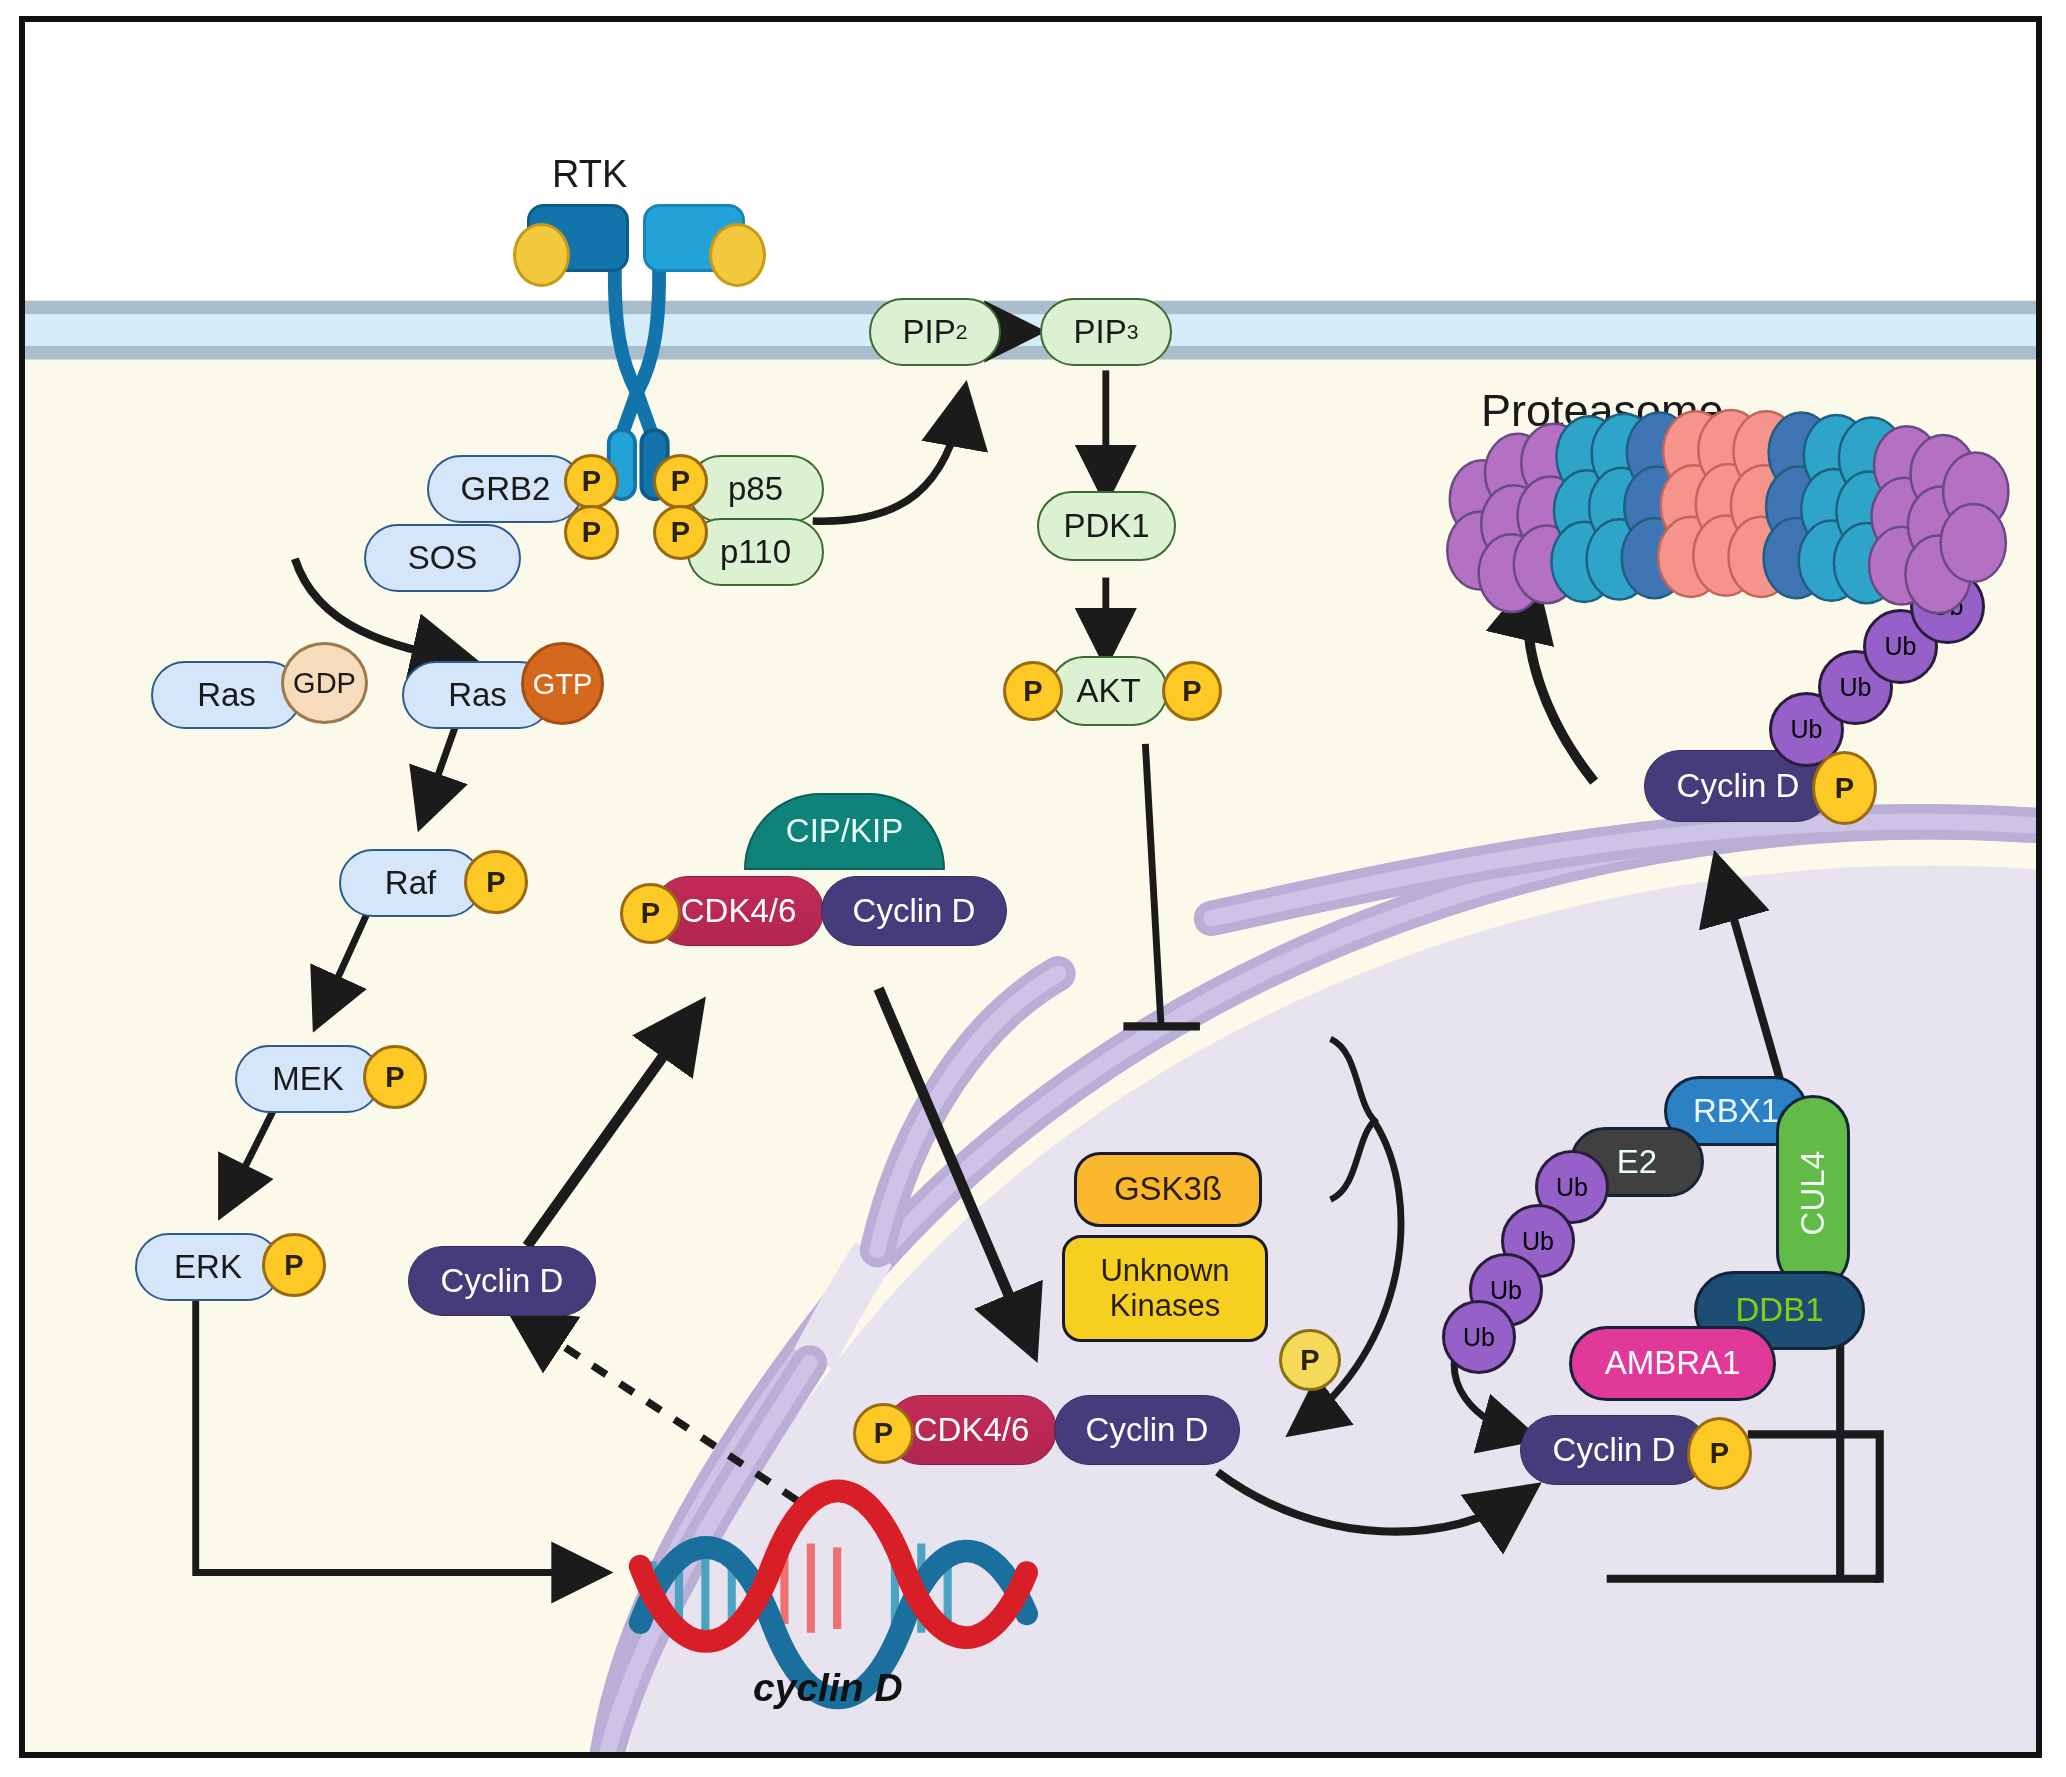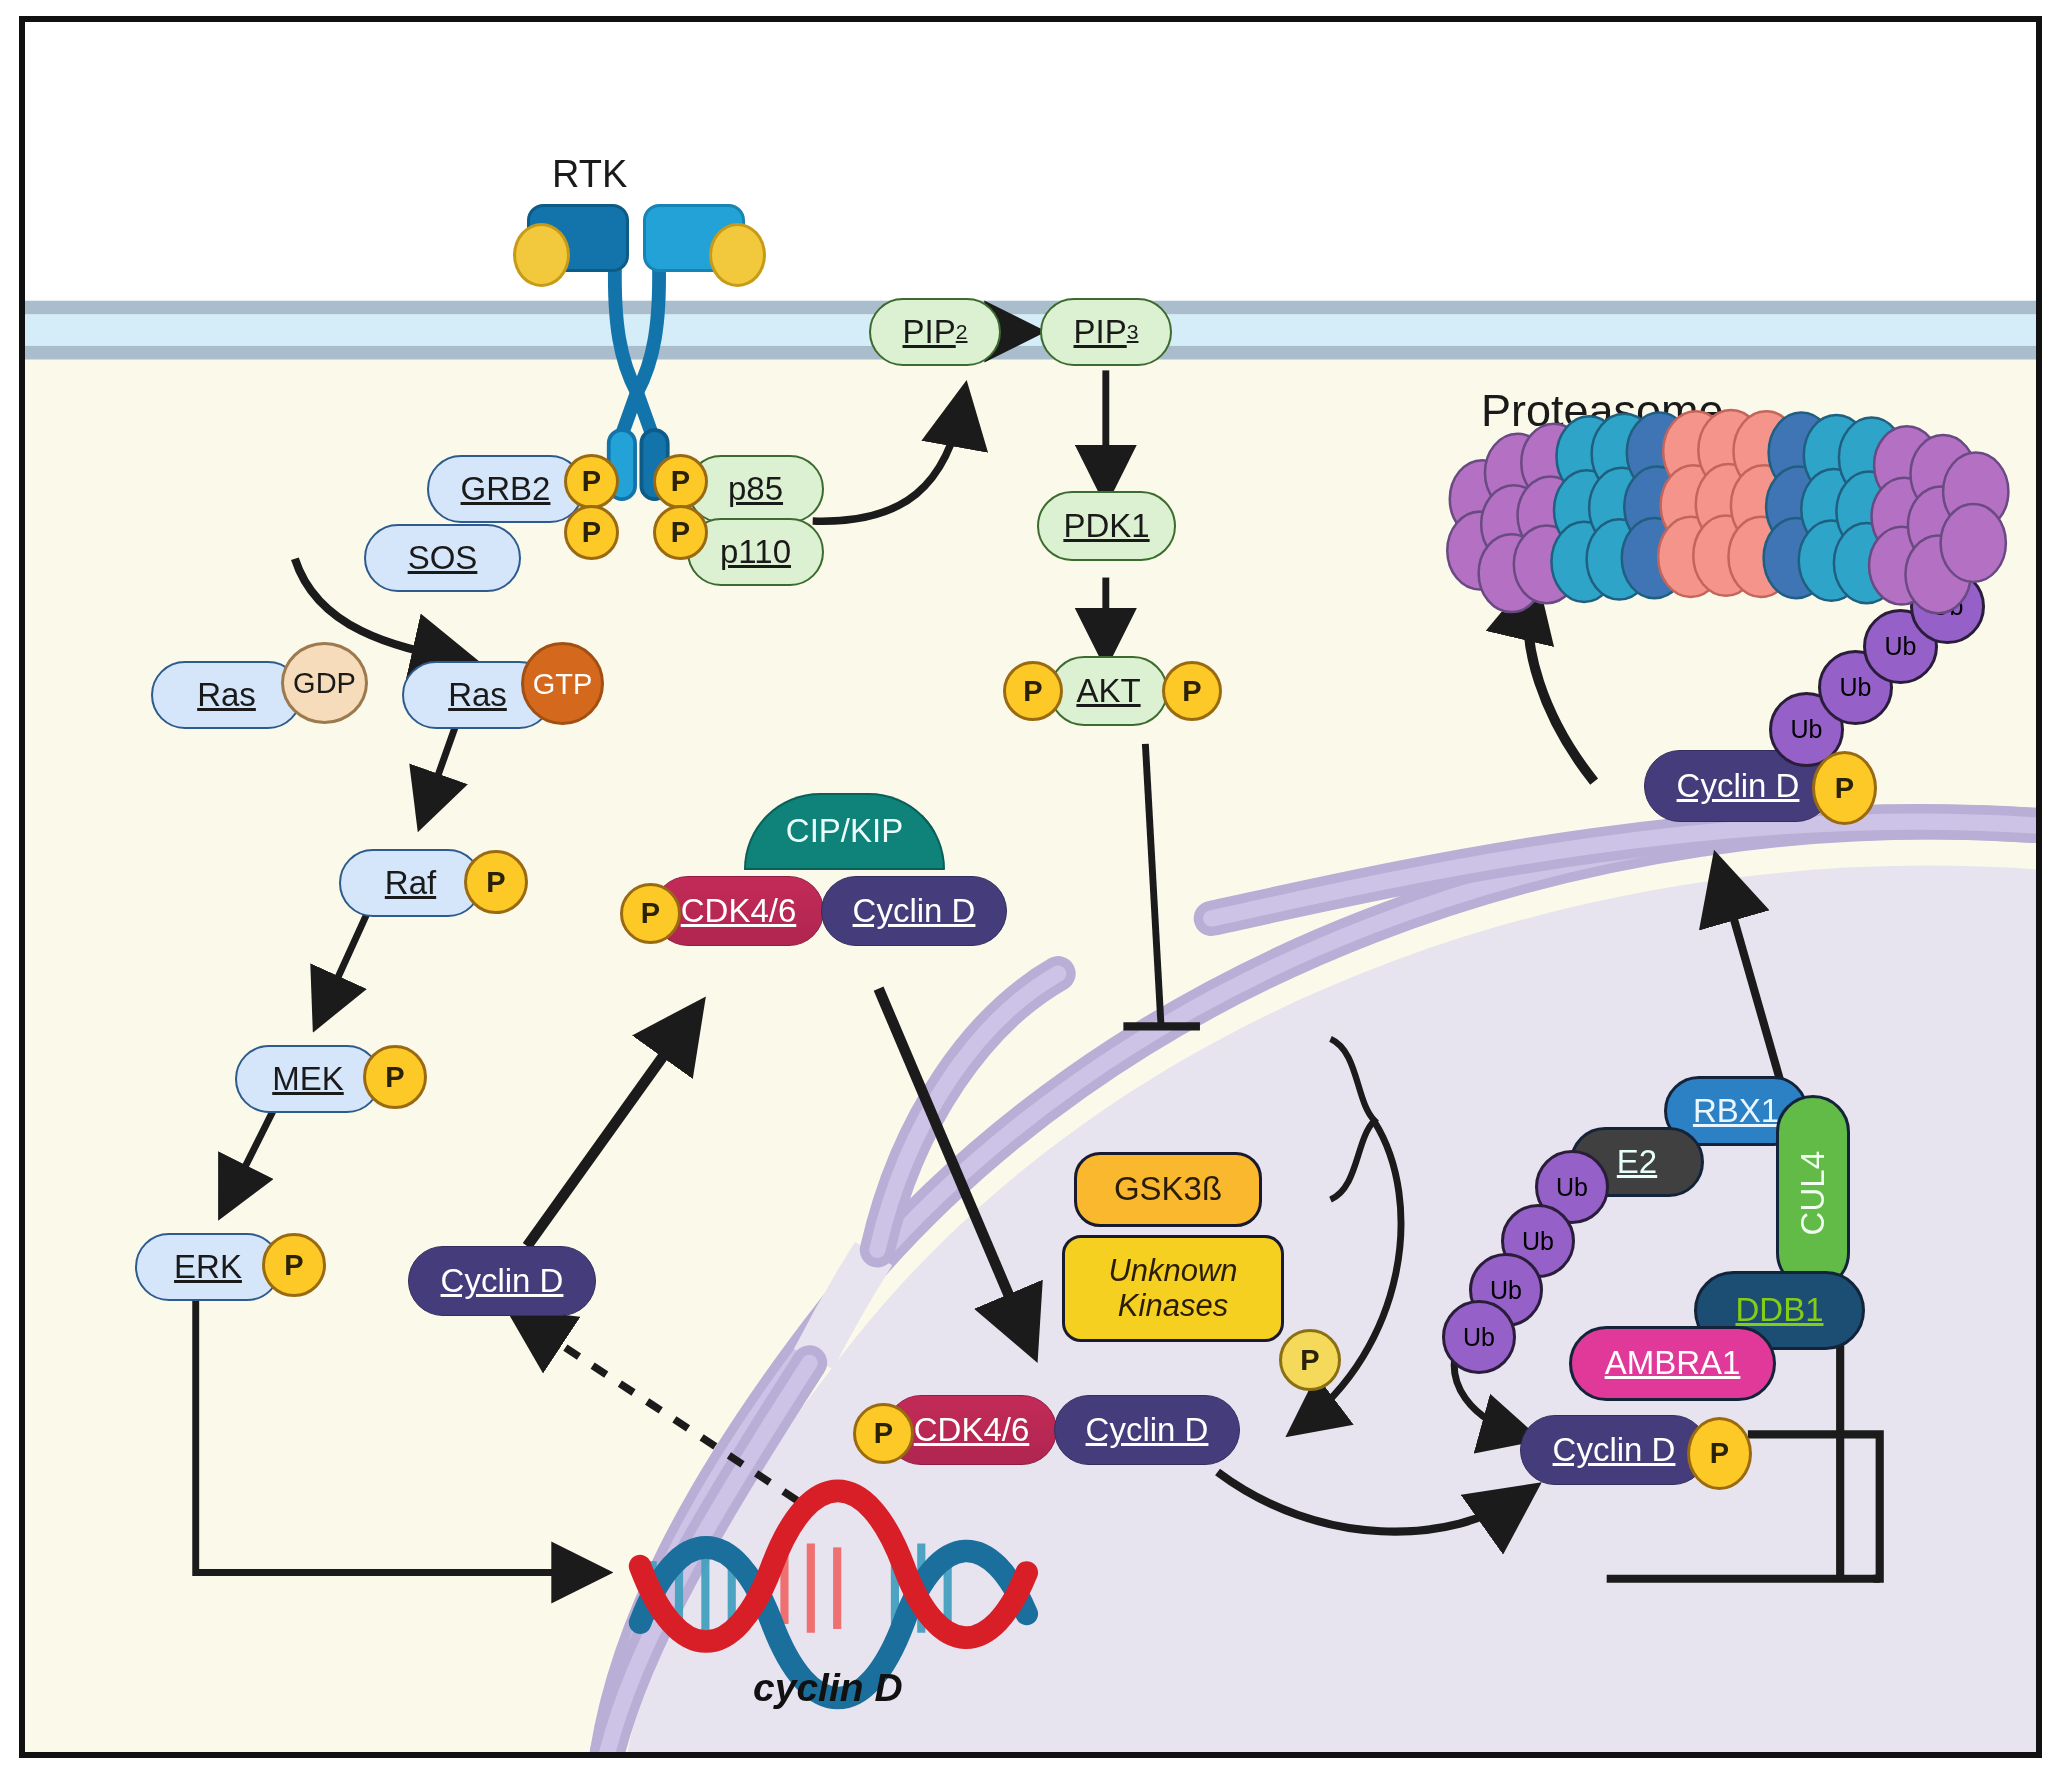--- a/index.html
+++ b/index.html
@@ -24,21 +24,21 @@
 
   
   .node{
     position:absolute;
     display:flex;align-items:center;justify-content:center;
     box-sizing:border-box;
     text-align:center;
     line-height:1.05;
     white-space:nowrap;
   }
-  .pill{border-radius:627px;text-decoration:underline;}
+  .pill{border-radius:627px;}
 
   .blue-prot{
     background:#d6e6fa;border:2.5px solid #2d5b8e;color:#1a1a1a;
     font-size:33px;
   }
   .green-prot{
     background:#dcf0d2;border:2.5px solid #3b6b2e;color:#1a1a1a;
     font-size:33px;
   }
   .rtk-box{background:#1274ab;border:3.1px solid #0d5b87;border-radius:16.3px;}
@@ -255,21 +255,21 @@
     <div class="node pill cdk" style="left:628px;top:854px;width:171px;height:70px;">CDK4/6</div>
     <div class="node pill cycd" style="left:796px;top:854px;width:186px;height:70px;">Cyclin D</div>
 
     <div class="node pill cycd" style="left:383px;top:1224px;width:188px;height:70px;">Cyclin D</div>
 
     <div class="pmark" style="left:828px;top:1381px;width:55px;height:55px;">P</div>
     <div class="node pill cdk" style="left:861px;top:1373px;width:171px;height:70px;">CDK4/6</div>
     <div class="node pill cycd" style="left:1029px;top:1373px;width:186px;height:70px;">Cyclin D</div>
 
     <div class="node gsk" style="left:1049px;top:1130px;width:188px;height:75px;">GSK3ß</div>
-    <div class="node unk" style="left:1037px;top:1213px;width:222px;height:107px;flex-direction:column;font-style:italic;">
+    <div class="node unk" style="left:1037px;top:1213px;width:206px;height:107px;flex-direction:column;">
       <span>Unknown</span>
       <span>Kinases</span>
     </div>
     <div class="pmark nuc-yellow" style="left:1254px;top:1307px;width:56px;height:56px;">P</div>
 
     <div class="node pill rbx1" style="left:1639px;top:1054px;width:144px;height:70px;">RBX1</div>
     <div class="node pill e2" style="left:1545px;top:1105px;width:134px;height:70px;">E2</div>
     <div class="node cul4" style="left:1751px;top:1073px;width:74px;height:195px;border-radius:627px;">
       <span class="vert-label">CUL4</span>
     </div>

